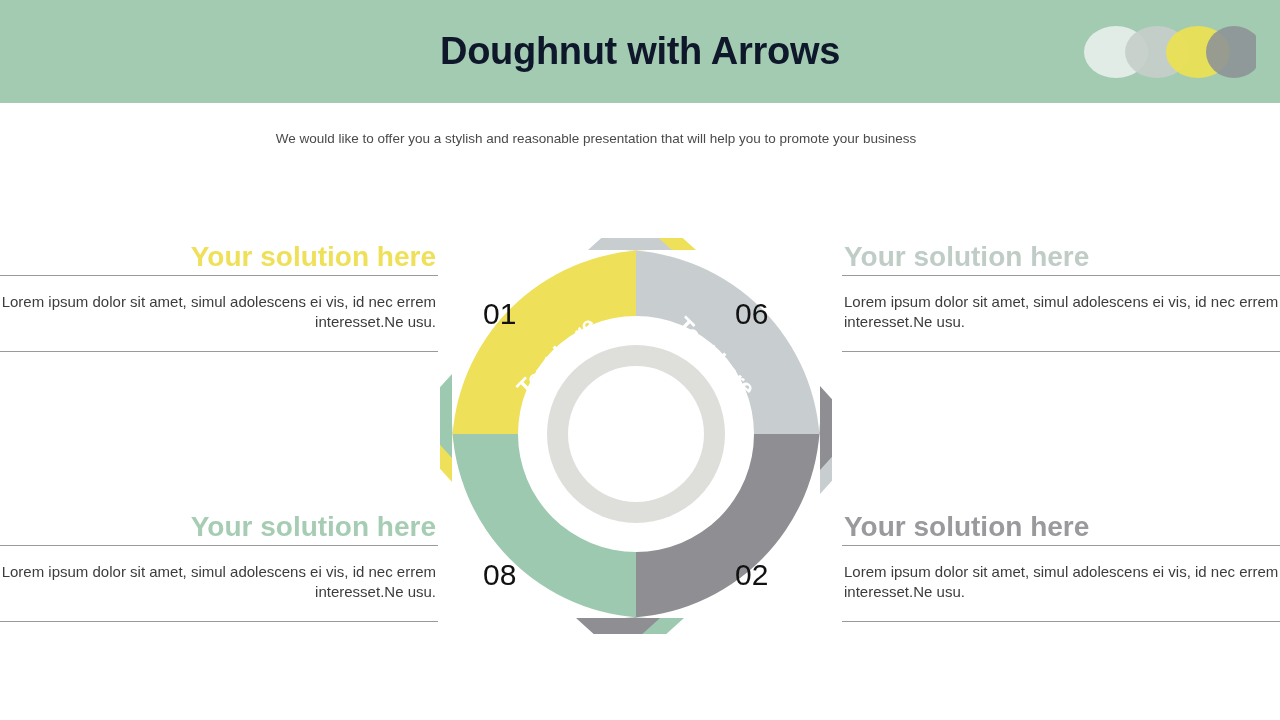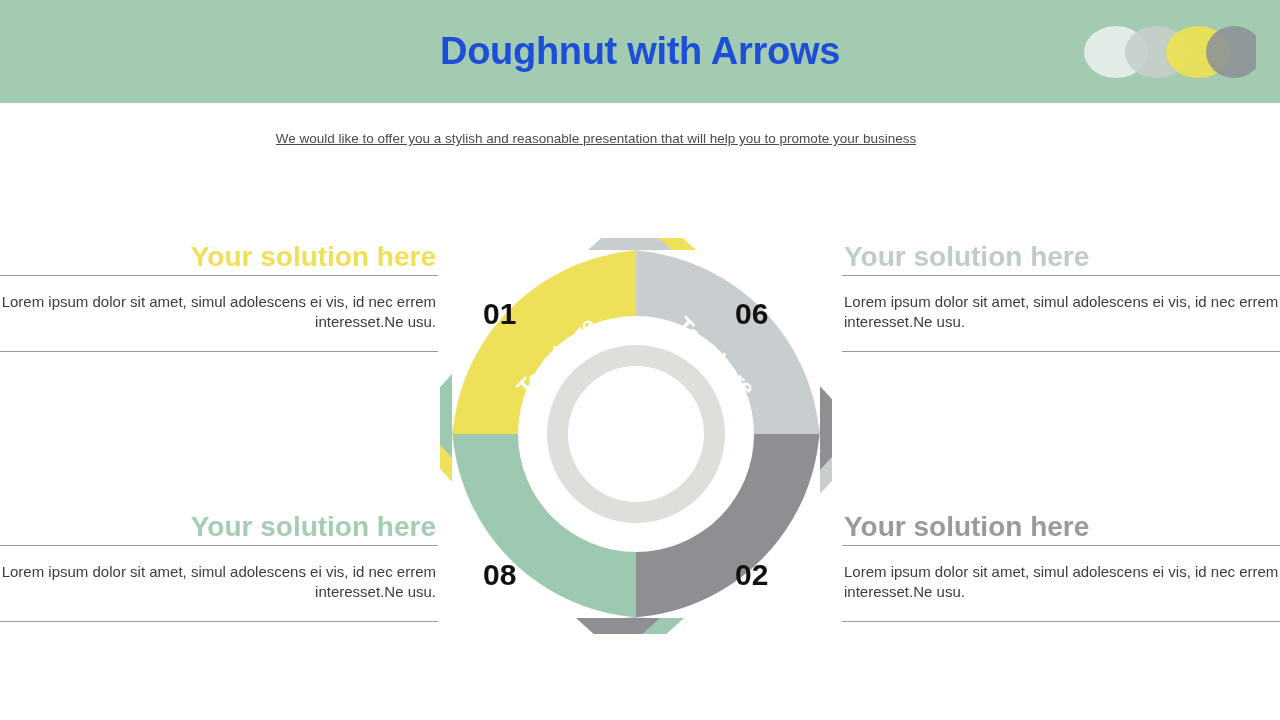--- a/index.html
+++ b/index.html
@@ -13,29 +13,29 @@
 
   
   .header {
     position:absolute; left:0; top:0; width:1280px; height:103px;
     background:#a2cbb2;
     overflow:hidden;
   }
   .header-title {
     position:absolute; left:0; top:0; width:1280px; height:103px;
     display:flex; align-items:center; justify-content:center;
-    font-size:38px; font-weight:bold; color:#1d4ed8;
+    font-size:38px; font-weight:bold; color:#0f172a;
     letter-spacing:-0.3px;
   }
   .header-dots { position:absolute; right:24px; top:26px; width:172px; height:52px; }
 
   
   .subtitle {
     position:absolute; left:0; top:131px; width:1192px;
-    text-align:center; font-size:13.5px; color:#4a4a4a;text-decoration:underline;
+    text-align:center; font-size:13.5px; color:#4a4a4a;
   }
 
   
   .block { position:absolute; width:440px; }
   .block .heading {
     font-size:28px; font-weight:bold; line-height:1.05;
     white-space:nowrap;
   }
   .block .rule { height:1px; background:#9a9a9a; width:100%; }
   .block .body {
@@ -58,21 +58,21 @@
   #block-tl { left:-2px;  top:242px; }
   #block-bl { left:-2px;  top:512px; }
   #block-tr { left:842px; top:242px; }
   #block-br { left:842px; top:512px; }
 
   
   .diagram { position:absolute; left:440px; top:238px; width:392px; height:396px; }
   .diagram svg { display:block; width:392px; height:396px; }
 
   .num {
-    position:absolute; font-size:30px; font-weight:bold; color:#111;
+    position:absolute; font-size:30px; font-weight:normal; color:#111;
     letter-spacing:0px;
   }
   #num-01 { left:43px;  top:59px; }
   #num-02 { left:295px; top:59px; }
   #num-03 { left:43px;  top:320px; }
   #num-04 { left:295px; top:320px; }
 
   .arc-label {
     font-size:23px; font-weight:bold; fill:#ffffff;
     font-family:"Liberation Sans", sans-serif;

